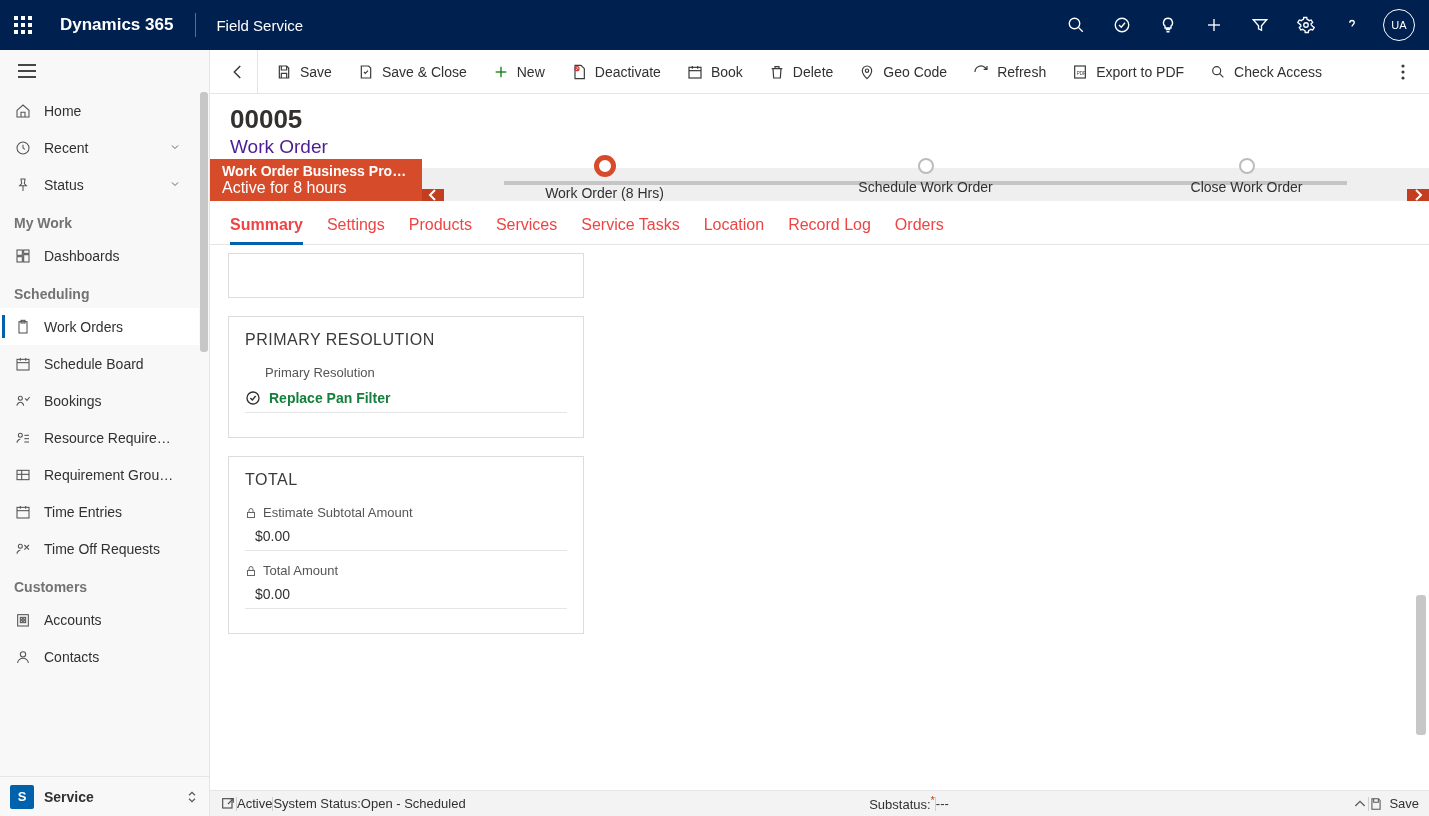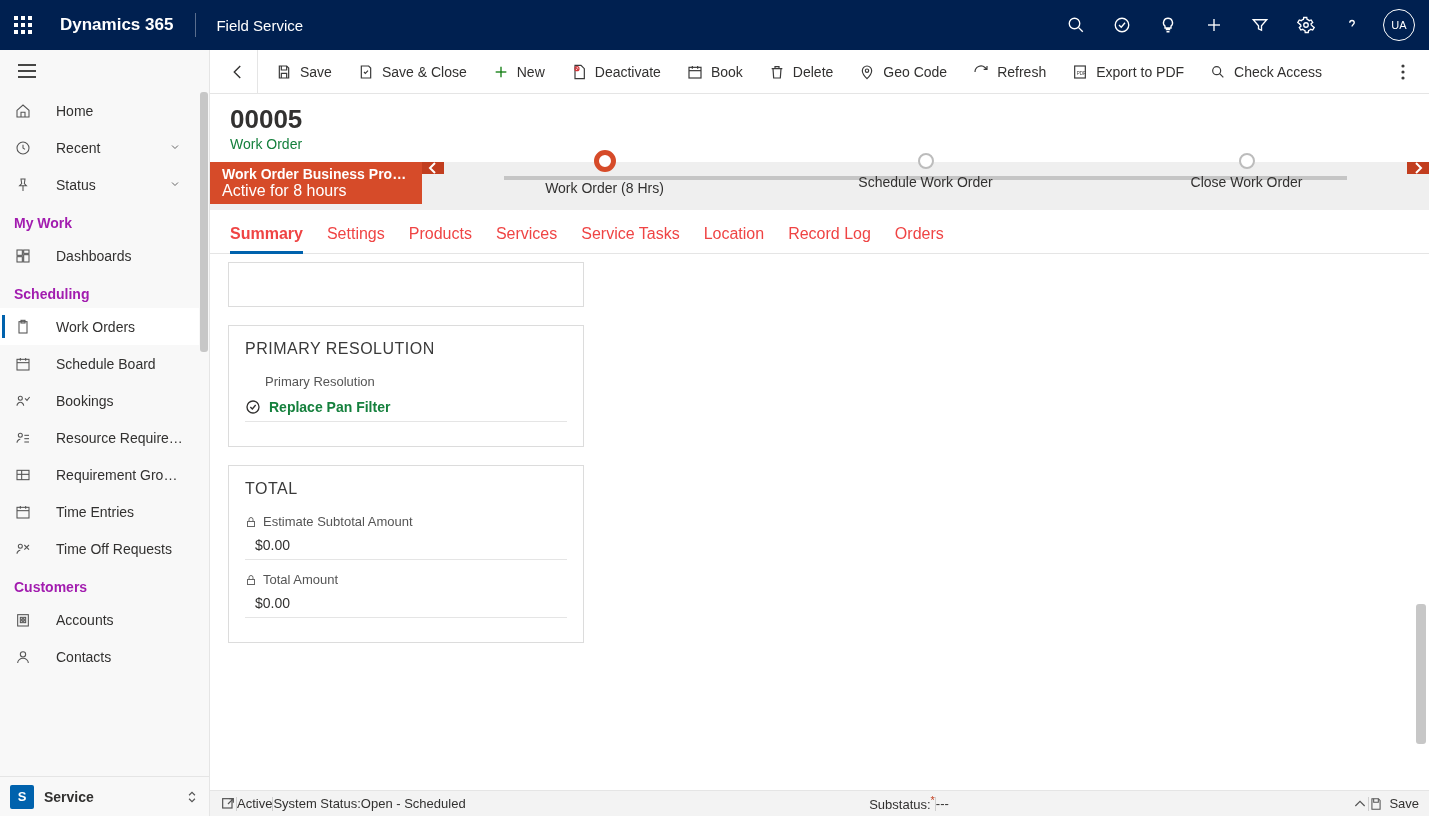--- a/index.html
+++ b/index.html
@@ -19,22 +19,22 @@
   .topnav .avatar { width: 32px; height: 32px; border: 1.5px solid #fff; border-radius: 50%; display: flex; align-items: center; justify-content: center; font-size: 11px; margin-left: 8px; cursor: pointer; }
 
   
   .shell { flex: 1; display: flex; min-height: 0; }
 
   
   .sidebar { width: 210px; background: #f8f8f8; border-right: 1px solid #e5e5e5; display: flex; flex-direction: column; position: relative; }
   .sidebar .ham { height: 42px; display: flex; align-items: center; padding: 0 18px; cursor: pointer; }
   .sidebar .ham svg { stroke: #323130; }
   .sidebar .scroll { flex: 1; overflow: hidden; position: relative; padding-right: 10px; }
-  .sidebar .group-title { font-size: 14px; font-weight: 600; padding: 12px 14px 6px; color: #a21caf; }
-  .sidebar .item { display: flex; align-items: center; height: 37px; padding: 0 14px; cursor: pointer; position: relative; gap: 24px; }
+  .sidebar .group-title { font-size: 14px; font-weight: 600; padding: 12px 14px 6px; color: #737373; }
+  .sidebar .item { display: flex; align-items: center; height: 37px; padding: 0 14px; cursor: pointer; position: relative; gap: 12px; }
   .sidebar .item .ic { width: 18px; display: flex; justify-content: center; }
   .sidebar .item .lbl { flex: 1; white-space: nowrap; overflow: hidden; text-overflow: ellipsis; }
   .sidebar .item .chev { width: 16px; }
   .sidebar .item.selected { background: #ffffff; }
   .sidebar .item.selected::before { content: ""; position: absolute; left: 2px; top: 7px; bottom: 7px; width: 3px; background: #0062ad; }
   .sidebar .faux-scroll { position: absolute; right: 0; top: 0; bottom: 0; width: 10px; background: transparent; }
   .sidebar .faux-scroll::before { content: ""; position: absolute; left: 1px; top: 0; width: 8px; height: 260px; background: #c7c7c7; border-radius: 3px; }
 
   .sidebar .area-switcher { height: 40px; border-top: 1px solid #e5e5e5; display: flex; align-items: center; padding: 0 10px; gap: 10px; cursor: pointer; }
   .sidebar .area-switcher .tile { width: 24px; height: 24px; background: #0062ad; color: #fff; display: flex; align-items: center; justify-content: center; font-size: 13px; font-weight: 600; border-radius: 2px; }
@@ -44,24 +44,24 @@
   .main { flex: 1; display: flex; flex-direction: column; min-width: 0; }
 
   .cmdbar { height: 44px; border-bottom: 1px solid #e5e5e5; display: flex; align-items: center; padding: 0 8px; gap: 2px; }
   .cmdbar .back { width: 40px; height: 44px; display: flex; align-items: center; justify-content: center; cursor: pointer; border-right: 1px solid #e5e5e5; margin-right: 4px; }
   .cmdbar .cbtn { display: flex; align-items: center; gap: 8px; height: 36px; padding: 0 12px; cursor: pointer; border-radius: 2px; }
   .cmdbar .cbtn svg { flex: none; }
   .cmdbar .overflow { margin-left: auto; width: 36px; display: flex; justify-content: center; cursor: pointer; }
 
   .header { padding: 12px 0 10px 20px; }
   .header .h1 { font-size: 26px; font-weight: 600; line-height: 1; }
-  .header .sub { font-size: 14px; color: #15803d; margin-top: 4px; }
-
-  
-  .bpf { height: 48px; background: #efefef; display: flex; align-items: flex-start; position: relative; }
+  .header .sub { font-size: 19px; color: #4c1d95; margin-top: 4px; }
+
+  
+  .bpf { height: 33px; background: #efefef; display: flex; align-items: flex-end; position: relative; }
   .bpf .badge { width: 212px; background: #d64b29; color: #fff; padding: 4px 12px; display: flex; flex-direction: column; justify-content: center; }
   .bpf .badge .b1 { font-weight: 600; font-size: 14px; white-space: nowrap; overflow: hidden; text-overflow: ellipsis; }
   .bpf .badge .b2 { font-size: 16px; }
   .bpf .badge-arrow { width: 22px; background: #c23e1f; color: #fff; display: flex; align-items: center; justify-content: center; cursor: pointer; }
   .bpf .stages { flex: 1; position: relative; display: flex; align-items: center; }
   .bpf .track { position: absolute; left: 60px; right: 60px; top: 14px; height: 4px; background: #c5c5c5; }
   .bpf .stage { flex: 1; text-align: center; position: relative; }
   .bpf .dot { width: 16px; height: 16px; border-radius: 50%; background: #fff; border: 2px solid #bcbcbc; margin: 0 auto; position: relative; top: -9px; }
   .bpf .stage.active .dot { width: 22px; height: 22px; border: 5px solid #d64b29; top: -12px; }
   .bpf .stage .slabel { font-size: 14px; margin-top: -4px; }

